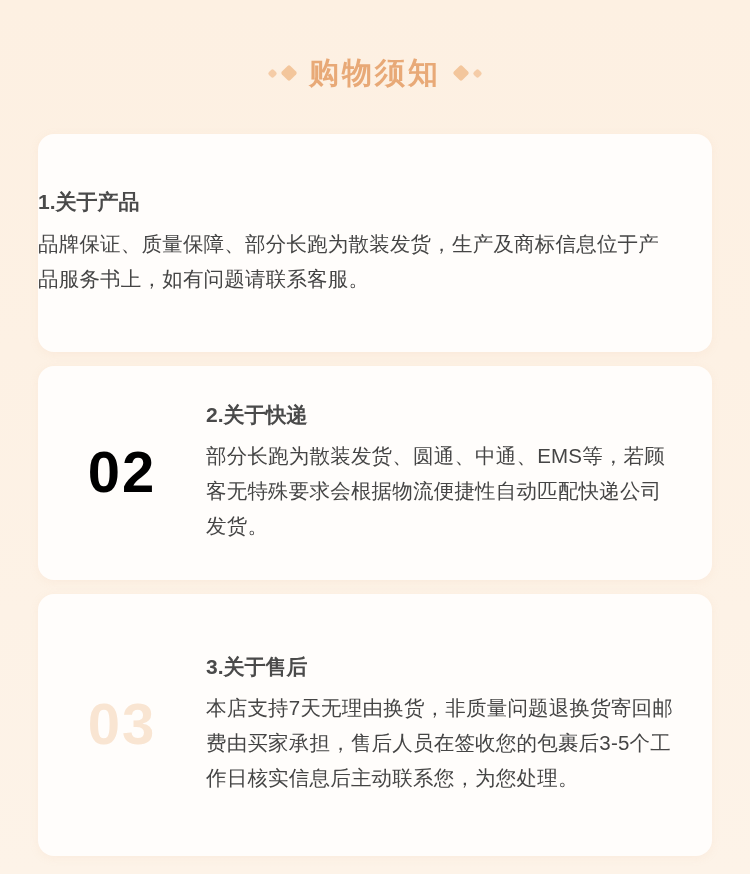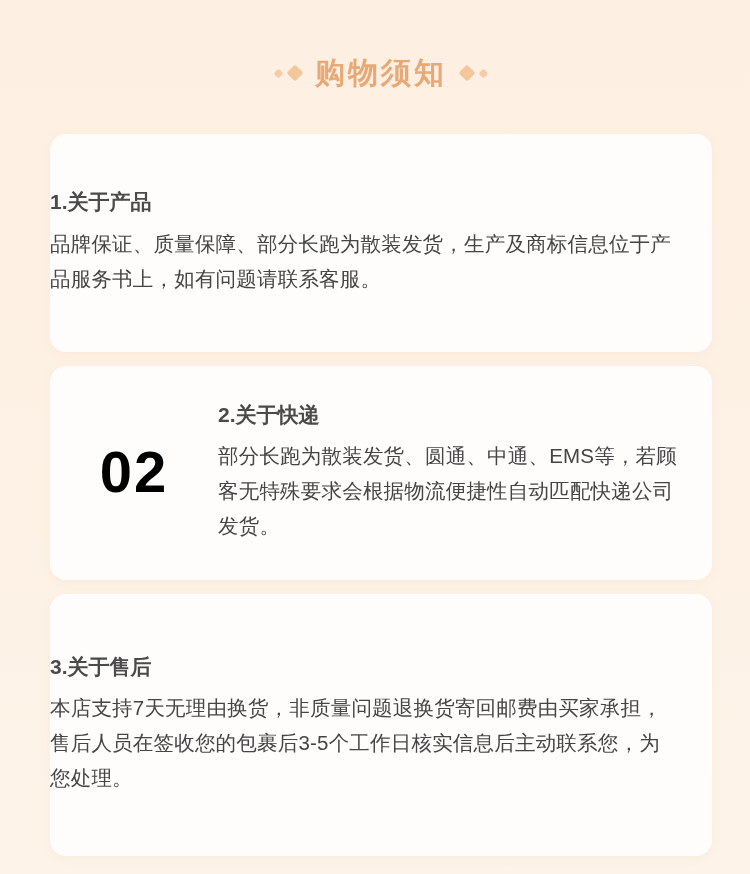--- a/index.html
+++ b/index.html
@@ -11,21 +11,20 @@
     height: 874px;
     background: linear-gradient(180deg, #fdf0e2 0%, #fdf1e4 40%, #fdf3e8 100%);
     font-family: "Liberation Sans", "DejaVu Sans", sans-serif;
     overflow: hidden;
   }
   .page {
     position: relative;
     width: 750px;
     height: 874px;
     box-sizing: border-box;
-    padding-left: 12px;
   }
 
   
   .header {
     display: flex;
     align-items: center;
     justify-content: center;
     gap: 14px;
     padding-top: 38px;
     padding-bottom: 8px;
@@ -144,20 +143,21 @@
 
     <div class="card card--2">
       <div class="num">02</div>
       <div class="body">
         <h2 class="sub">2.关于快递</h2>
         <p class="text">部分长跑为散装发货、圆通、中通、EMS等，若顾客无特殊要求会根据物流便捷性自动匹配快递公司发货。</p>
       </div>
     </div>
 
     <div class="card card--3">
+      <div class="num">03</div>
       <div class="body">
         <h2 class="sub">3.关于售后</h2>
         <p class="text">本店支持7天无理由换货，非质量问题退换货寄回邮费由买家承担，售后人员在签收您的包裹后3-5个工作日核实信息后主动联系您，为您处理。</p>
       </div>
     </div>
 
   </div>
 </div>
 
 </body></html>

